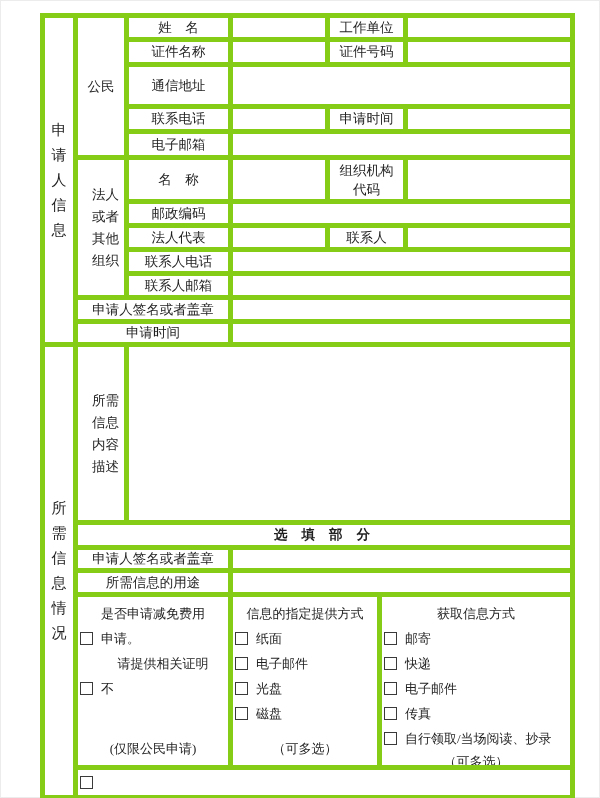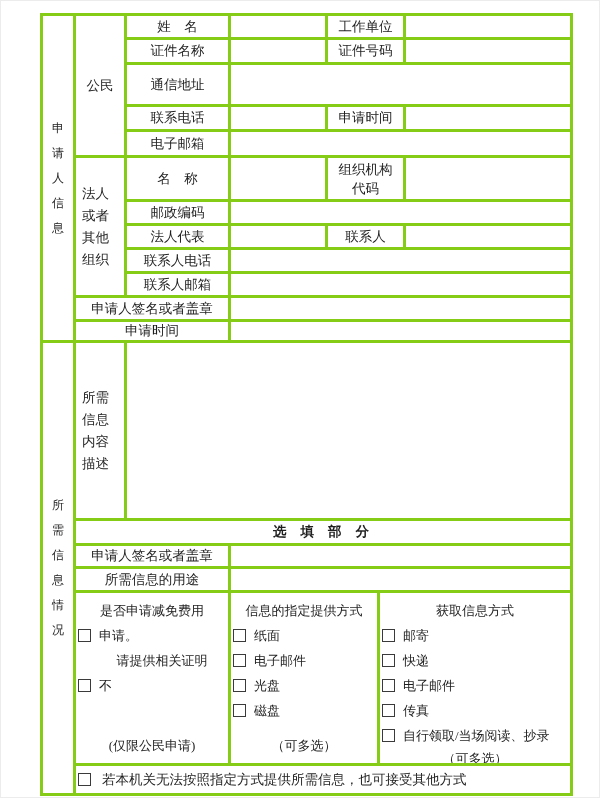--- a/index.html
+++ b/index.html
@@ -20,44 +20,44 @@
   }
   table.form {
     position: absolute;
     left: 40px;
     top: 13px;
     border-collapse: collapse;
     table-layout: fixed;
     width: 530px;
   }
   table.form td {
-    border: 3px solid #84cc16;
+    border: 5px solid #84cc16;
     font-size: 13.5px;
     text-align: center;
     vertical-align: middle;
     padding: 0 2px;
     overflow: hidden;
     box-sizing: border-box;
   }
   
   .v-label {
     width: 16px;
     margin: 7px auto;
     word-break: break-all;
     line-height: 25px;
-    font-size: 12px;
+    font-size: 15px;
     text-align: center;
   }
   
   .wrap-2 {
     width: 36px;
     margin: 0 auto;
     word-break: break-all;
     line-height: 22px;
-    text-align: left;
+    text-align: right;
     font-family: Liberation Serif, serif;
   }
   
   .wrap-4 {
     width: 58px;
     margin: 0 auto;
     word-break: break-all;
     line-height: 19px;
     text-align: center;
   }
@@ -279,19 +279,18 @@
               <span>自行领取/当场阅读、抄录</span>
             </div>
             <div class="opt-foot">（可多选）</div>
           </div>
         </td>
       </tr>
       <tr style="height:30px">
         <td colspan="6" class="fallback-cell">
           <div class="fallback-row">
             <span class="cbx"></span>
-            <span>若本机关无法按照指定方式提供所需信息，也可接受其他方式</span>
           </div>
         </td>
       </tr>
     </tbody>
   </table>
 </div>
 
 </body></html>

